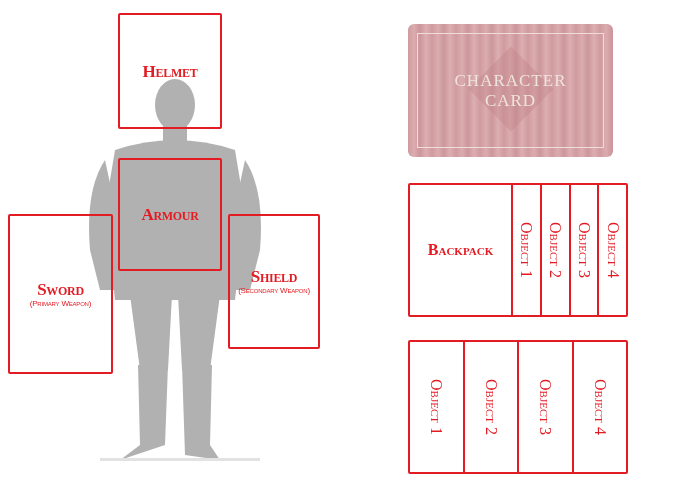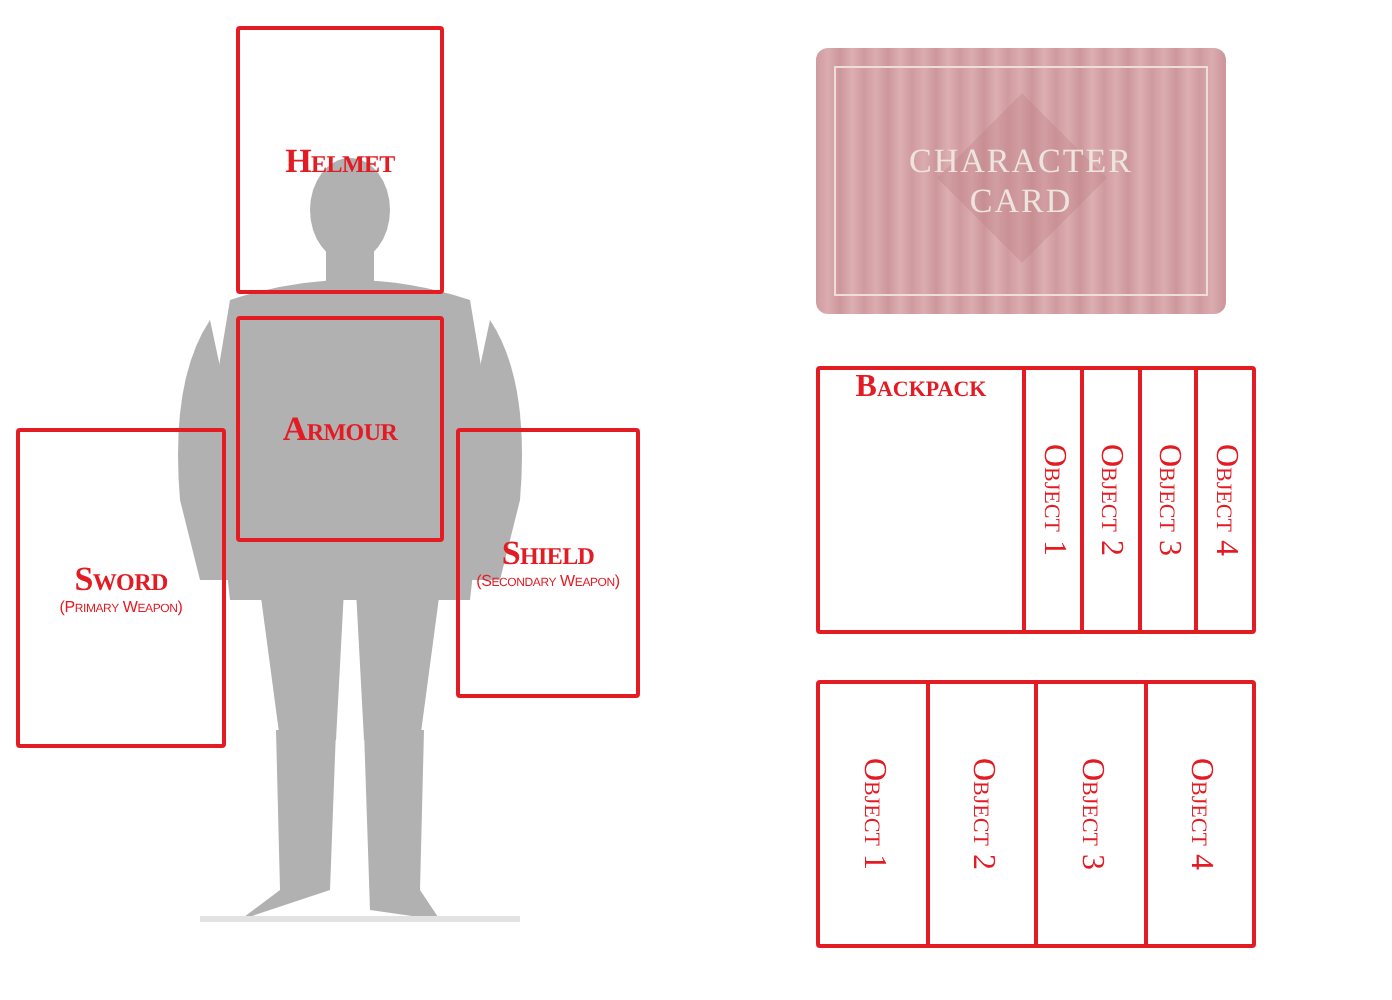--- a/index.html
+++ b/index.html
@@ -8,21 +8,21 @@
   .slot-title { font-family:"Liberation Serif", serif; font-variant:small-caps; font-size:17px; font-weight:bold; letter-spacing:-0.3px; line-height:1; text-transform:none; }
   .slot-sub { font-family:Liberation Sans, sans-serif; font-variant:small-caps; font-size:8px; margin-top:1px; letter-spacing:-0.2px; }
   .figure { position:absolute; left:60px; top:50px; width:230px; height:415px; }
   .card { position:absolute; left:408px; top:24px; width:205px; height:133px; border-radius:6px;
     background: repeating-linear-gradient(90deg, #c98a8f 0px, #d59ea2 6px, #c4858a 12px, #d6a1a6 18px, #c98a8f 24px);
     opacity:0.85; }
   .card-inner { position:absolute; left:9px; top:9px; right:9px; bottom:9px; border:1px solid #ecd8d2; display:flex; flex-direction:column; align-items:center; justify-content:center; }
   .card-emblem { position:absolute; left:50%; top:50%; width:60px; height:60px; margin-left:-30px; margin-top:-32px; background:#b56a70; opacity:0.35; transform:rotate(45deg); }
   .card-text { position:relative; font-family:"Liberation Serif", serif; color:#ece0da; font-size:17px; letter-spacing:1px; line-height:1.15; text-align:right; }
   .inv { position:absolute; left:408px; width:220px; border:2px solid #e31b23; border-radius:2px; box-sizing:border-box; display:flex; }
-  .inv-label { width:103px; display:flex; justify-content:center; color:#e31b23; font-family:"Liberation Serif", serif; font-variant:small-caps; font-weight:bold; font-size:16px; border-right:2px solid #e31b23; box-sizing:border-box; }
+  .inv-label { width:103px; display:flex; align-items:center; justify-content:center; color:#e31b23; font-family:"Liberation Serif", serif; font-variant:small-caps; font-weight:bold; font-size:16px; border-right:2px solid #e31b23; box-sizing:border-box; }
   .inv-obj { flex:1; border-right:2px solid #e31b23; display:flex; align-items:center; justify-content:center; box-sizing:border-box; }
   .inv-obj:last-child { border-right:none; }
   .inv-obj span { writing-mode:vertical-rl; color:#e31b23; font-family:"Liberation Serif", serif; font-variant:small-caps; font-size:16px; white-space:nowrap; }
 </style>
 </head>
 <body>
 
 <svg class="figure" viewBox="0 0 230 415">
   <g fill="#a9a9a9" opacity="0.9">
     <ellipse cx="115" cy="55" rx="20" ry="26"></ellipse>
@@ -31,21 +31,21 @@
     <path d="M45 110 Q25 140 30 200 L40 240 L55 240 L60 180 Z"></path>
     <path d="M185 110 Q205 140 200 200 L190 240 L175 240 L170 180 Z"></path>
     <path d="M70 245 L112 245 L108 320 L80 320 Z"></path>
     <path d="M118 245 L160 245 L150 320 L122 320 Z"></path>
     <path d="M78 315 L108 315 L105 395 L60 410 L80 395 Z"></path>
     <path d="M122 315 L152 315 L150 395 L160 410 L125 405 Z"></path>
   </g>
   <rect x="40" y="408" width="160" height="3" fill="#e2e2e2"></rect>
 </svg>
 
-<div class="slot" style="left:118px;top:13px;width:104px;height:134px;">
+<div class="slot" style="left:118px;top:13px;width:104px;height:116px;">
   <span class="slot-title">Helmet</span>
 </div>
 
 <div class="slot" style="left:118px;top:158px;width:104px;height:113px;">
   <span class="slot-title">Armour</span>
 </div>
 
 <div class="slot" style="left:8px;top:214px;width:105px;height:160px;">
   <span class="slot-title">Sword</span>
   <span class="slot-sub">(Primary Weapon)</span>

